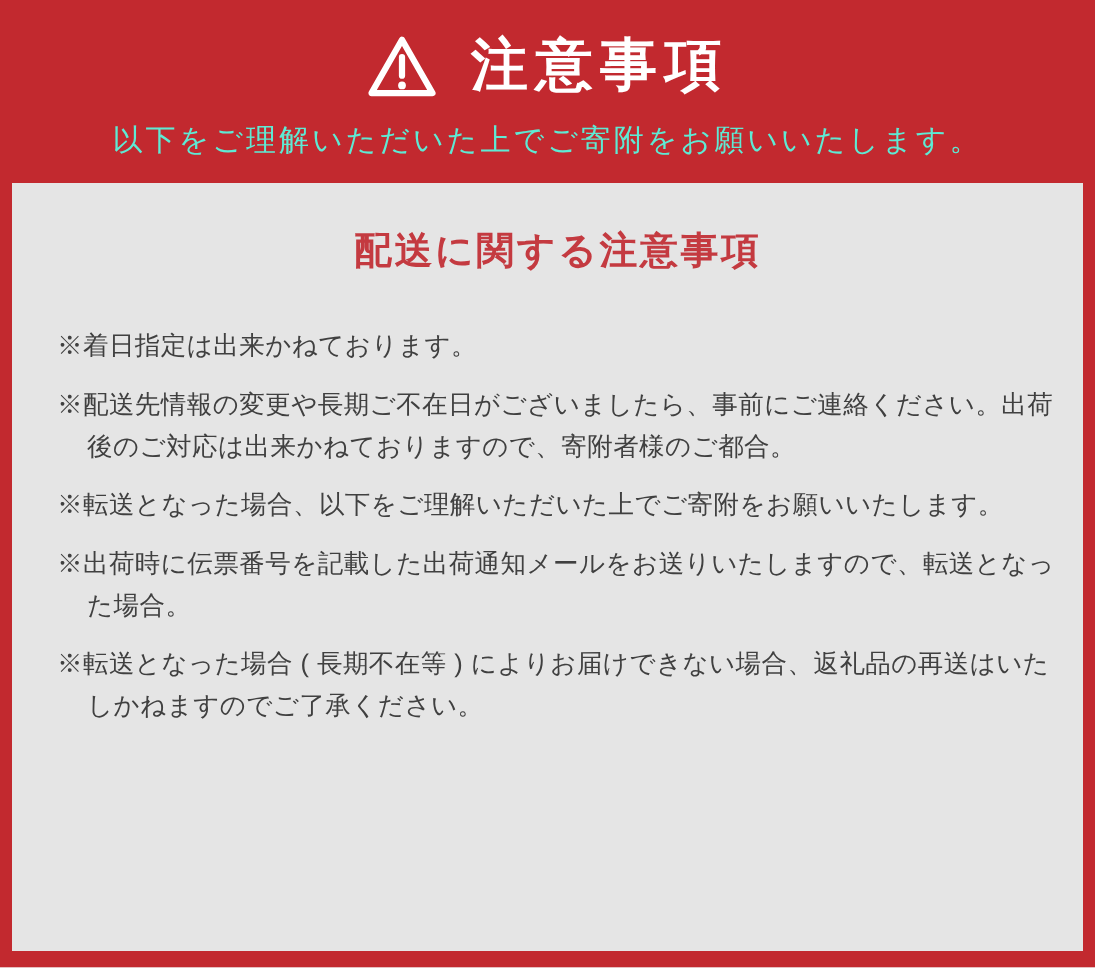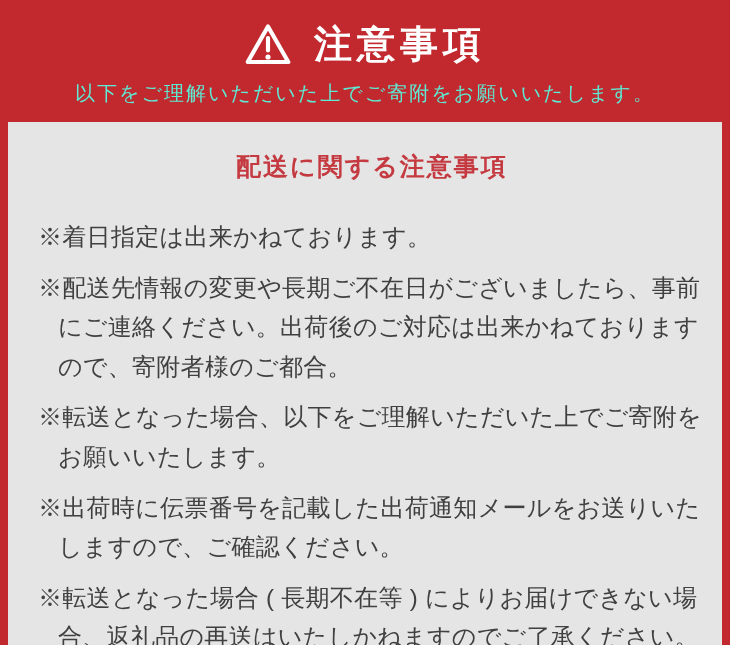--- a/index.html
+++ b/index.html
@@ -68,21 +68,21 @@
     font-size: 25px;
     font-weight: 700;
     letter-spacing: 2px;
   }
   .notes {
     list-style: none;
     margin: 34px 0 0 0;
     padding: 0;
   }
   .notes li {
-    font-size: 24px;
+    font-size: 17px;
     line-height: 1.65;
     letter-spacing: 0.3px;
     color: #404040;
     padding-left: 20px;
     text-indent: -20px;
     margin: 4px 0 11px 0;
   }
 </style>
 </head>
 <body>
@@ -102,18 +102,18 @@
     </div>
     <p class="subtitle">以下をご理解いただいた上でご寄附をお願いいたします。</p>
   </header>
 
   <section class="panel">
     <h2 class="section-title">配送に関する注意事項</h2>
     <ul class="notes">
       <li>※着日指定は出来かねております。</li>
       <li>※配送先情報の変更や長期ご不在日がございましたら、事前にご連絡ください。出荷後のご対応は出来かねておりますので、寄附者様のご都合。</li>
       <li>※転送となった場合、以下をご理解いただいた上でご寄附をお願いいたします。</li>
-      <li>※出荷時に伝票番号を記載した出荷通知メールをお送りいたしますので、ご確認ください。</li>
+      <li>※出荷時に伝票番号を記載した出荷通知メールをお送りいたしますので、転送となった場合。</li>
       <li>※転送となった場合 ( 長期不在等 ) によりお届けできない場合、返礼品の再送はいたしかねますのでご了承ください。</li>
     </ul>
   </section>
 
 </div>
 
 </body></html>

